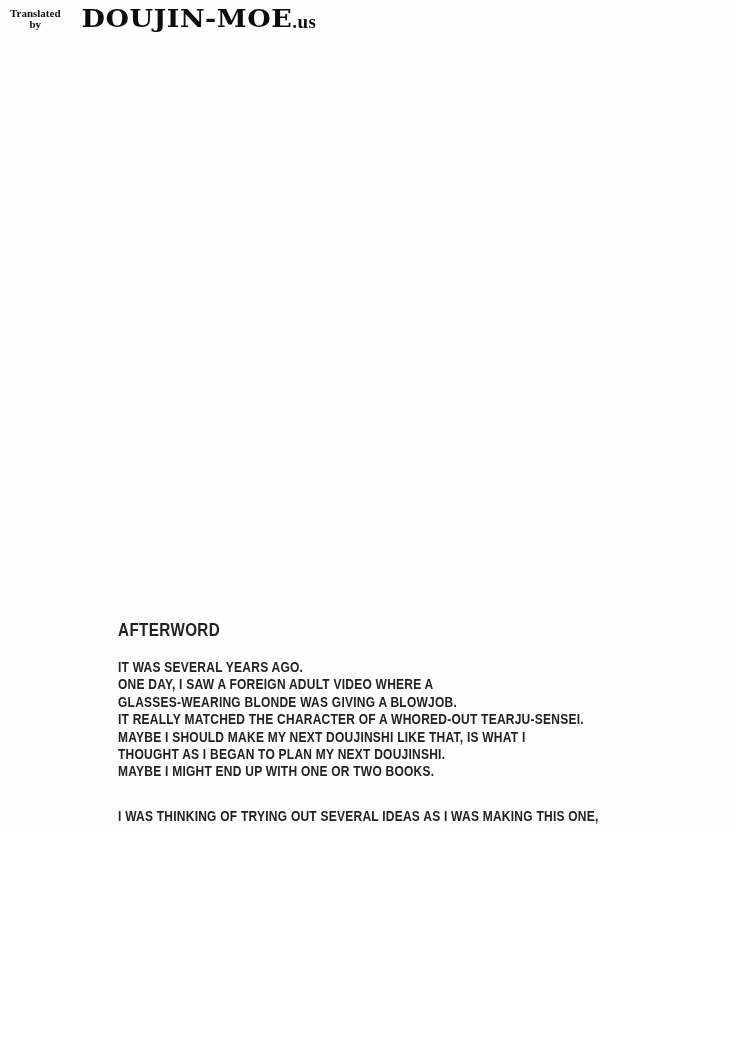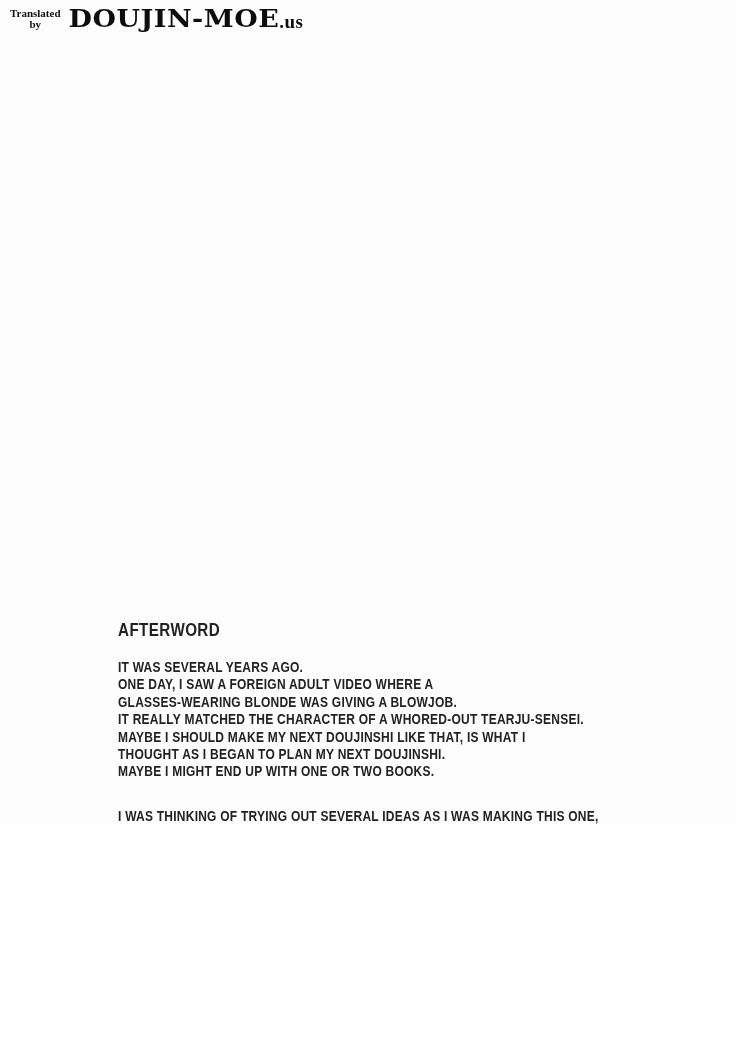--- a/index.html
+++ b/index.html
@@ -30,21 +30,21 @@
     flex-direction: column;
     align-items: center;
     font-family: "Liberation Serif", serif;
     font-weight: bold;
     font-size: 11px;
     line-height: 11px;
     padding-top: 4px;
     color: #111111;
   }
   .logo {
-    margin-left: 8px;
+    margin-left: 21px;
     font-family: "DejaVu Serif", serif;
     font-weight: bold;
     white-space: nowrap;
     color: #0d0d0d;
   }
   .logo-main {
     font-size: 27px;
     line-height: 30px;
     letter-spacing: 0.5px;
     transform: scaleY(0.92);

